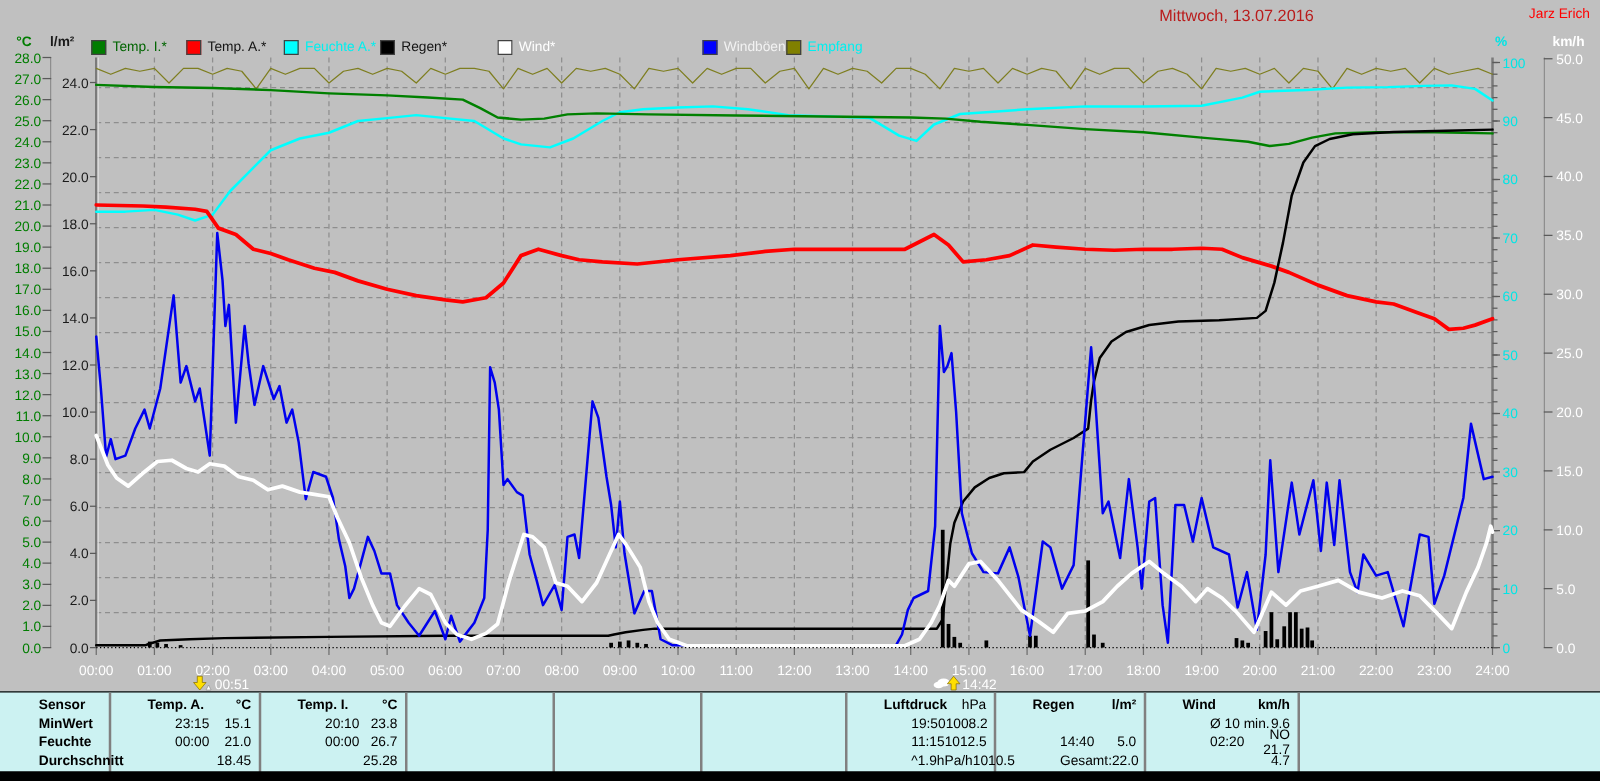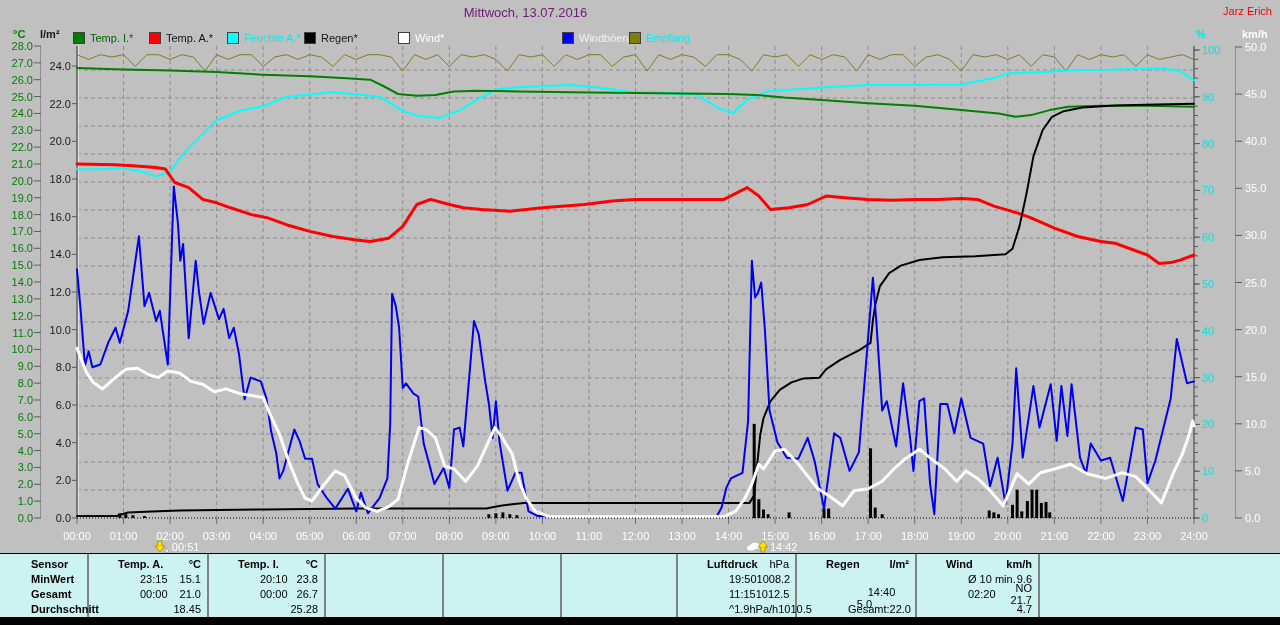--- a/index.html
+++ b/index.html
@@ -1,20 +1,20 @@
 <!DOCTYPE html>
 <html><head>
 <meta charset="utf-8">
 <style>
   html,body{margin:0;padding:0;background:#555;}
   #stage{position:relative;width:1280px;height:625px;background:#c0c0c0;overflow:hidden;
          font-family:"Liberation Sans",sans-serif;}
   #chart-svg{position:absolute;left:0;top:0;}
   .abslbl{position:absolute;font-size:11px;white-space:nowrap;}
-  #page-title{top:5px;left:0;width:1051px;text-align:center;color:#701a75;font-size:13px;}
+  #page-title{top:5px;left:0;width:1051px;text-align:right;color:#b91c1c;font-size:13px;}
   #watermark{top:5px;right:8px;color:#ff0000;font-size:11px;}
   #unit-c{top:28px;left:13px;color:#007d00;font-weight:bold;}
   #unit-lm2{top:28px;left:40px;color:#1a1a1a;font-weight:bold;}
   #unit-pct{top:28px;left:1196px;color:#00e5e5;font-weight:bold;}
   #unit-kmh{top:28px;left:1242px;color:#ffffff;font-weight:bold;}
   #legend{position:absolute;top:31px;left:0;width:1280px;height:16px;}
   .lg-item{position:absolute;top:0;height:14px;display:flex;align-items:center;font-size:11px;}
   .lg-swatch{width:10px;height:10px;border:1px solid #404040;margin-right:5px;flex:0 0 auto;}
   
   #stats{position:absolute;left:0;top:553px;width:1280px;height:64px;background:#ccf2f2;
@@ -401,21 +401,21 @@
       <div class="tcol" id="rowlabels" style="left: 0px; width: 87px;">
         <div class="trow" style="top: 2px;">
           <span class="lft">Sensor</span>
           <span class="rgt"></span>
         </div>
         <div class="trow" style="top: 17px;">
           <span class="lft">MinWert</span>
           <span class="rgt"></span>
         </div>
         <div class="trow" style="top: 32px;">
-          <span class="lft">Gesamt</span>
+          <span class="lft">Feuchte</span>
           <span class="rgt"></span>
         </div>
         <div class="trow" style="top: 47px;">
           <span class="lft">Durchschnitt</span>
           <span class="rgt"></span>
         </div>
       </div>
       <div class="tcol" style="left: 88px; width: 119px;">
         <div class="trow thead" style="top: 2px;">
           <span class="lft">Temp. A.</span>
@@ -526,21 +526,21 @@
       </div>
       <div class="tcol" style="left: 796px; width: 119px;">
         <div class="trow thead" style="top: 2px;">
           <span class="lft">Regen</span>
           <span class="rgt" style="font-weight: bold;">l/m²</span>
         </div>
         <div class="trow" style="top: 17px;">
           <span class="lft"></span>
           <span class="rgt"></span>
         </div>
-        <div class="trow" style="top: 32px; flex-direction: column;">
+        <div class="trow" style="top: 32px;">
           <span class="lft">14:40</span>
           <span class="rgt">5.0</span>
         </div>
         <div class="trow" style="top: 47px;">
           <span class="lft">Gesamt:</span>
           <span class="rgt">22.0</span>
         </div>
       </div>
       <div class="tcol" style="left: 916px; width: 122px;">
         <div class="trow thead" style="top: 2px;">

